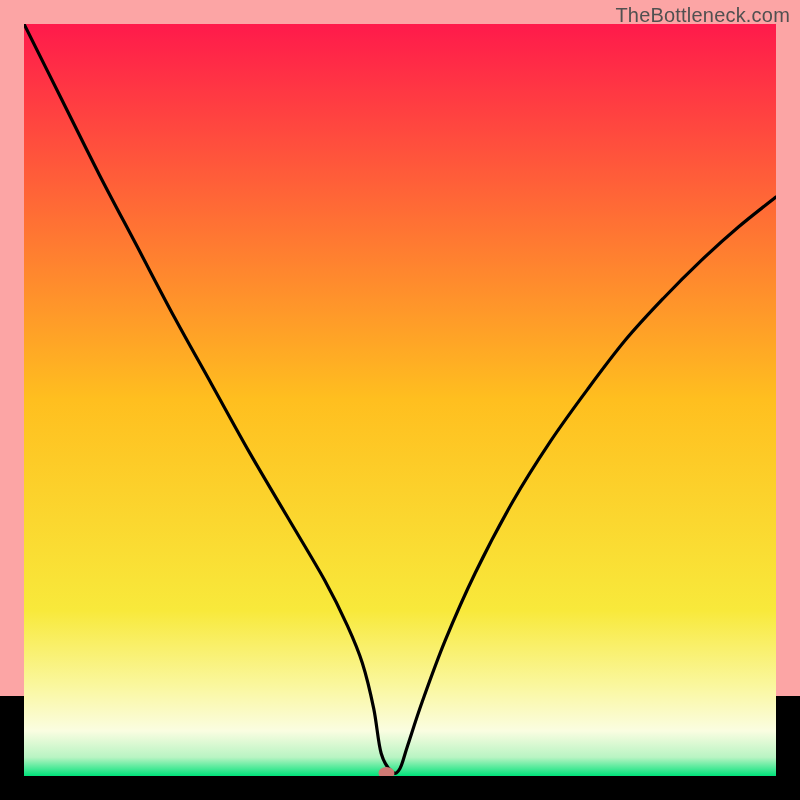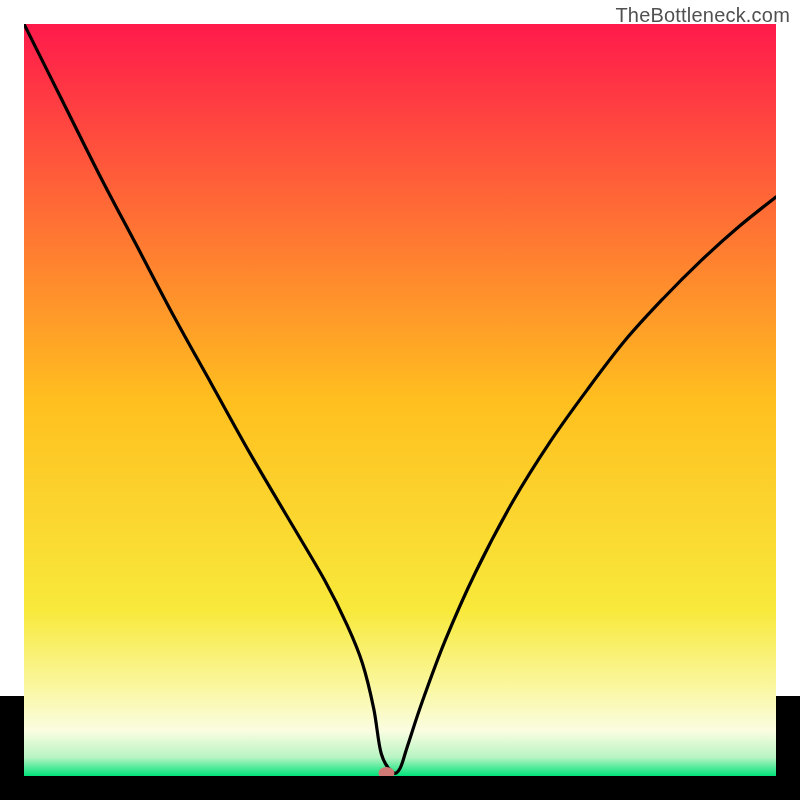--- a/index.html
+++ b/index.html
@@ -8,21 +8,21 @@
     width: 800px;
     height: 800px;
     overflow: hidden;
     background: #000;
     font-family: Arial, Helvetica, sans-serif;
   }
   .frame {
     position: relative;
     width: 800px;
     height: 696px;
-    background: #ffffff;
+    background: #fca5a5;
   }
   .plot {
     position: absolute;
     left: 24px;
     top: 24px;
     width: 752px;
     height: 752px;
     overflow: hidden;
   }
   .watermark {

